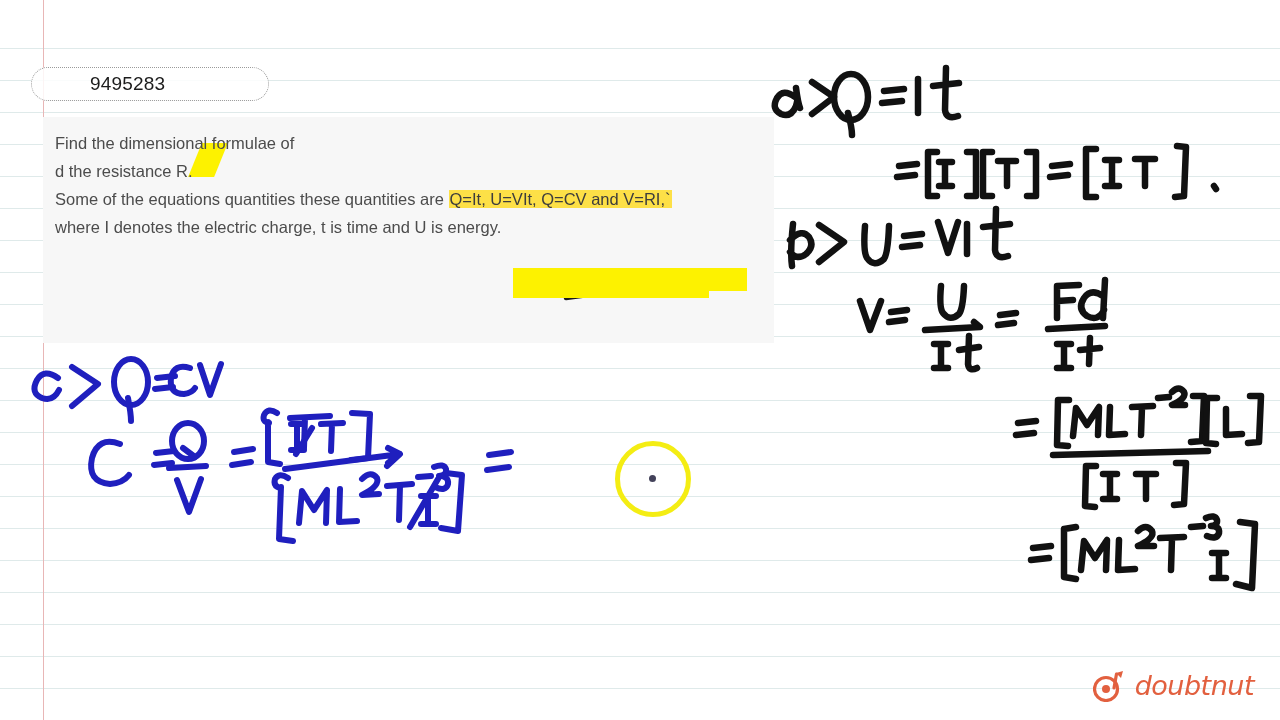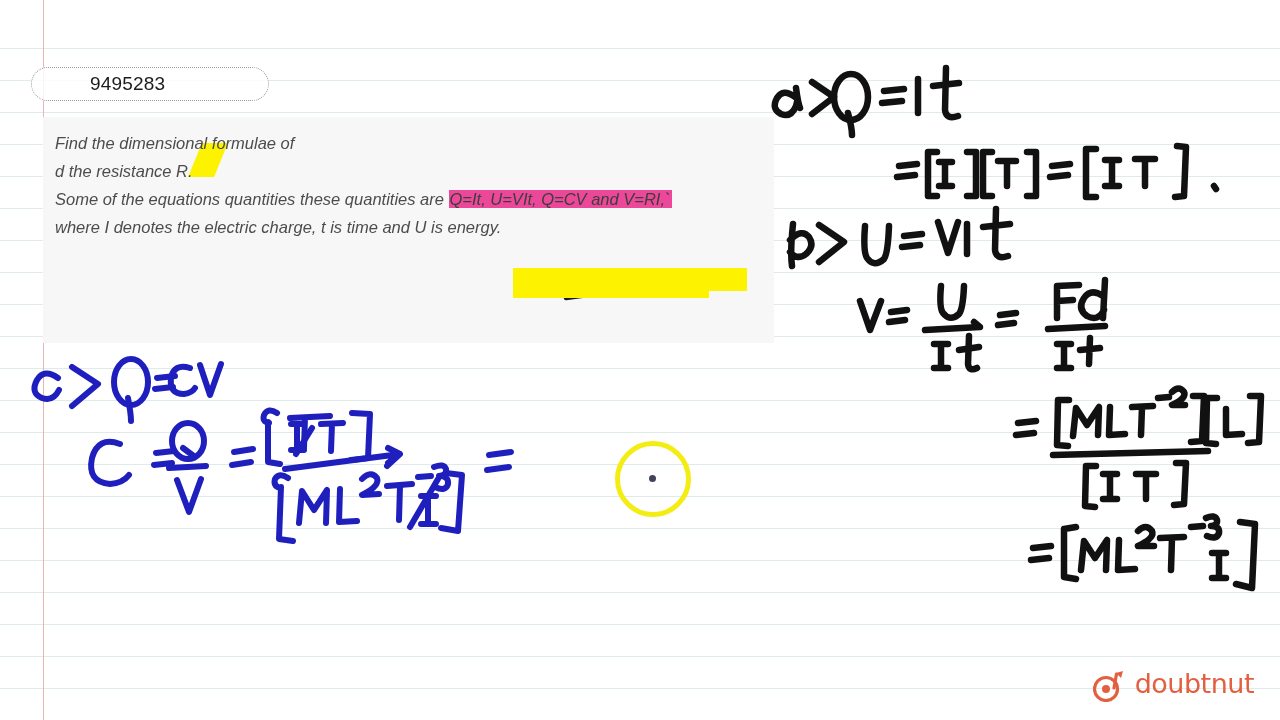--- a/index.html
+++ b/index.html
@@ -50,31 +50,30 @@
   }
 
   
   #question-panel {
     position: absolute;
     left: 43px; top: 117px;
     width: 731px; height: 226px;
     background: #f7f7f7;
     box-sizing: border-box;
     padding: 12px 0 0 12px;
-    font-style: italic;
   }
   .qline {
     position: relative;
     font-size: 16.5px;
     line-height: 28px;
     color: #4c4c4c;
     white-space: nowrap;
   }
   .hl {
-    background: #ec4899;
+    background: #fde047;
     color: #3d3d3d;
     padding: 0 1px;
   }
 
   
   .swipe {
     position: absolute;
     background: #fdf200;
     transform: skewX(-22deg);
     z-index: 0;
@@ -114,21 +113,21 @@
     left: 649px; top: 475px;
     width: 7px; height: 7px;
     background: #43425a;
     border-radius: 50%;
   }
 
   
   #brand {
     position: absolute;
     right: 26px; bottom: 18px;
-    display: flex; gap: 8px;
+    display: flex; align-items: center; gap: 8px; font-style: italic;
   }
   #brand-text {
     font-size: 27px;
     color: #e2603f;
     letter-spacing: -0.5px;
     font-family: "DejaVu Sans", sans-serif;
   }
 </style>
 </head>
 <body>

